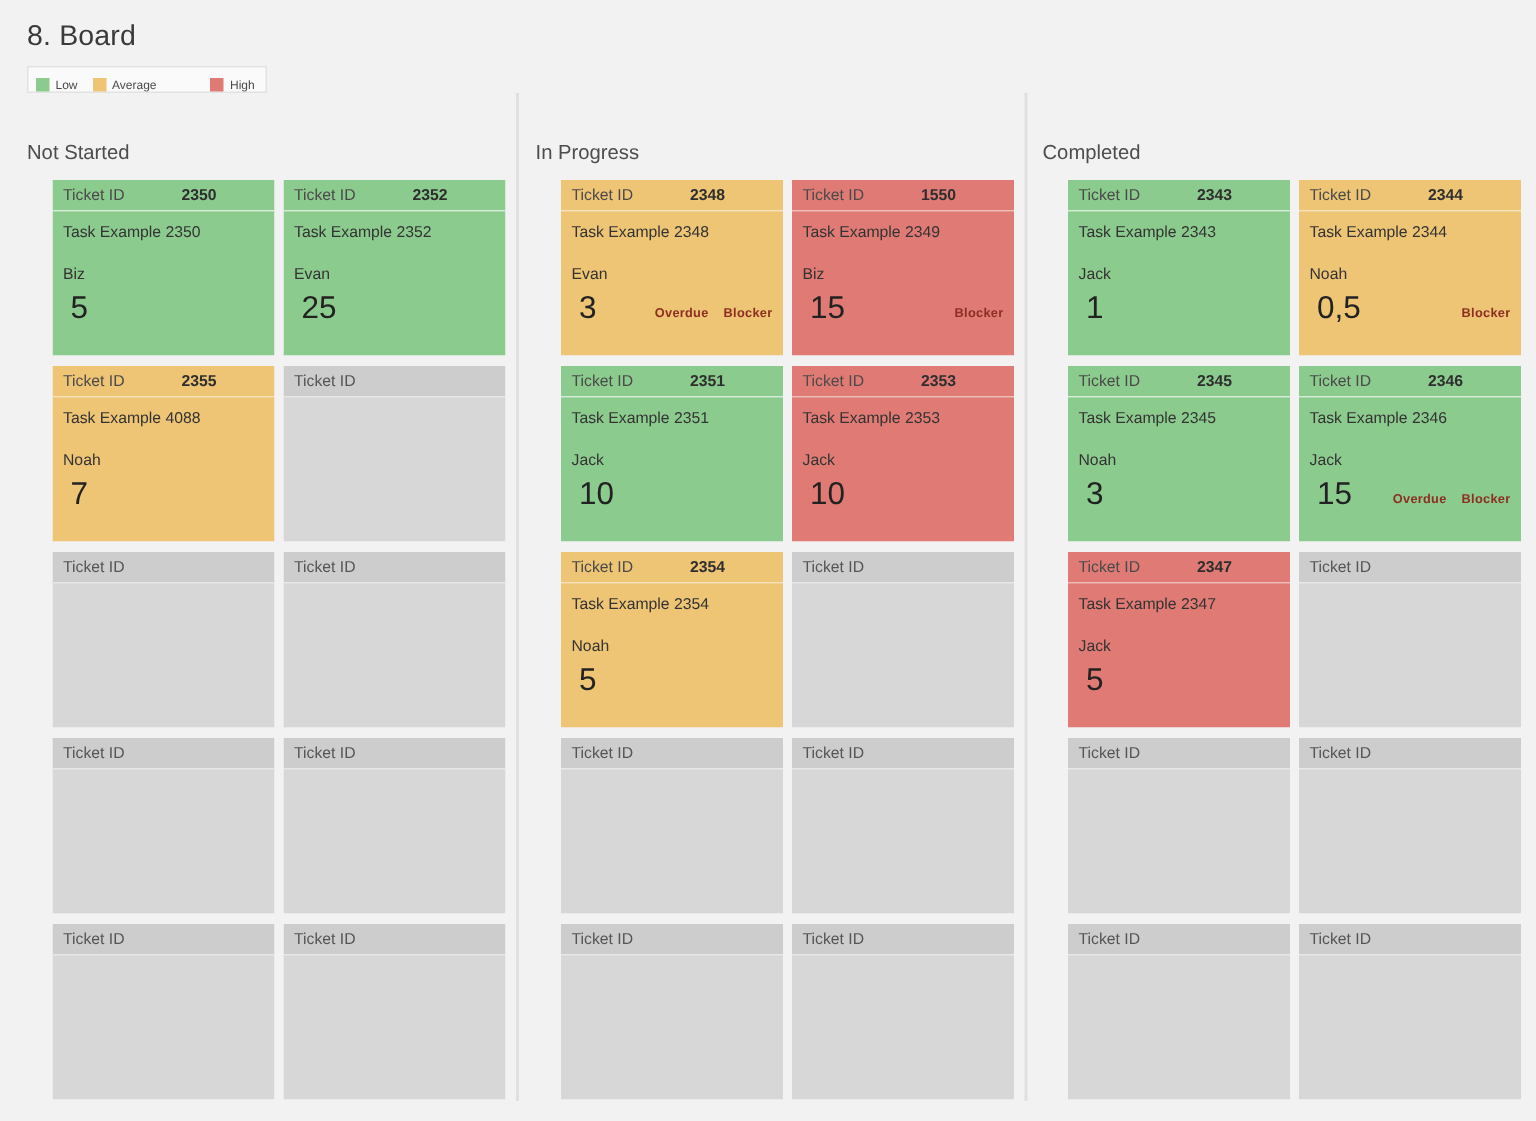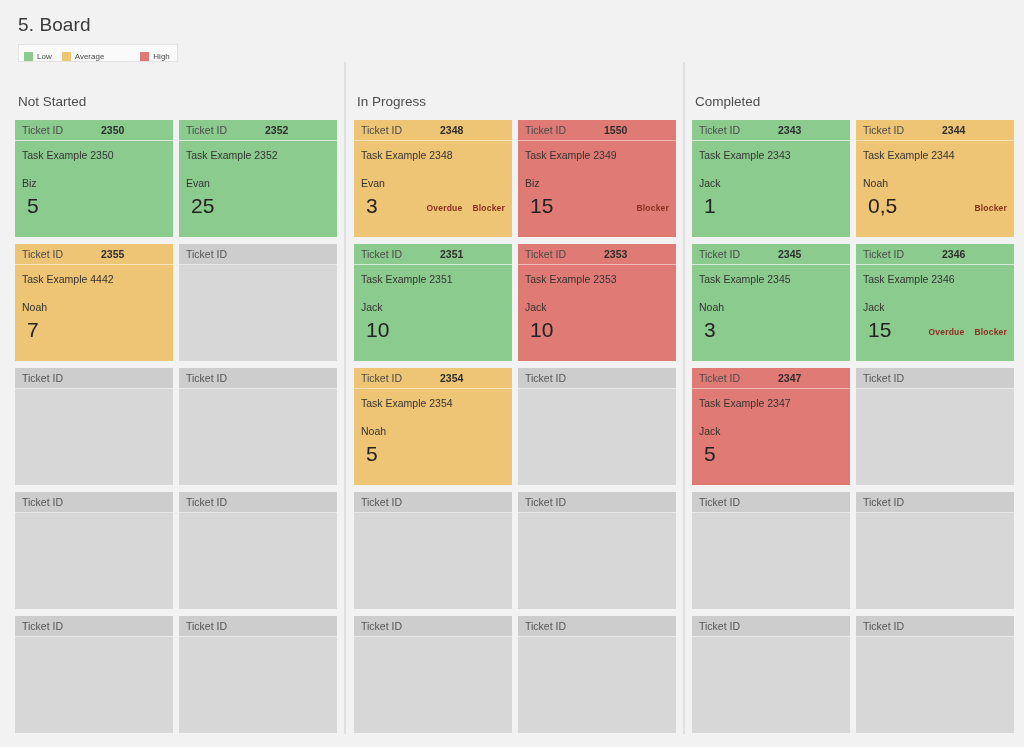--- a/index.html
+++ b/index.html
@@ -96,20 +96,21 @@
     position: absolute;
     left: 1px;
     top: 33px;
     width: 322px;
   }
 
   .card-row {
     display: flex;
     gap: 6px;
     margin-bottom: 7px;
+    margin-left: 20px;
   }
   .card {
     width: 158px;
     height: 117px;
     box-sizing: border-box;
     display: flex;
     flex-direction: column;
     position: relative;
     overflow: hidden;
   }
@@ -181,21 +182,21 @@
   .s-avg  .card-body   { background: #eec475; text-align: right; }
   .s-high .card-header { background: #df7b74; border-bottom: 1px solid #f0bcb8; }
   .s-high .card-body   { background: #df7b74; }
   .s-empty .card-header { background: #cdcdcd; border-bottom: 1px solid #e8e8e8; }
   .s-empty .card-body   { background: #d7d7d7; }
   .s-empty .card-header .hdr-label { color: #555; }
 </style>
 </head>
 <body>
 
-<div id="page-title">5. Board</div>
+<div id="page-title">8. Board</div>
 
 <div id="legend">
     <div class="legend-item">
       <span class="legend-swatch" style="background: rgb(140, 203, 142);"></span>
       <span class="legend-label">Low</span>
     </div>
     <div class="legend-item">
       <span class="legend-swatch" style="background: rgb(238, 196, 117);"></span>
       <span class="legend-label">Average</span>
     </div>
@@ -235,21 +236,21 @@
             </div>
           </div>
         </div>
         <div class="card-row">
           <div class="card s-avg">
             <div class="card-header">
               <span class="hdr-label">Ticket ID</span>
               <span class="hdr-id">2355</span>
             </div>
             <div class="card-body">
-              <div class="card-task">Task Example 4442</div>
+              <div class="card-task">Task Example 4088</div>
               <div class="card-owner">Noah</div>
               <div class="card-points">7</div>
             </div>
           </div>
           <div class="card s-empty">
             <div class="card-header">
               <span class="hdr-label">Ticket ID</span>
             </div>
             <div class="card-body"></div>
           </div>

